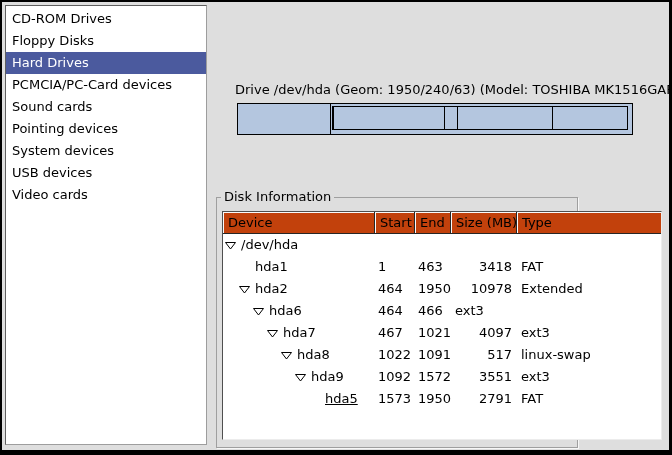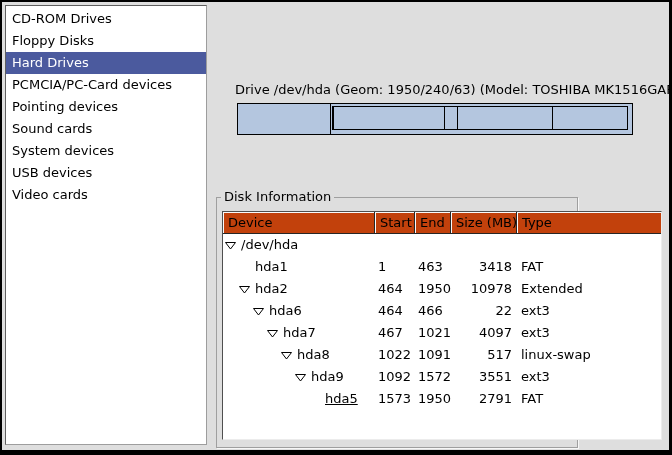--- a/index.html
+++ b/index.html
@@ -136,22 +136,22 @@
 </head>
 <body>
 
 <div class="window" style="--bg: #dedede; --sel: #4b5a9e; --part: #b4c6df;">
 
   <div class="sidebar">
       <div class="list-item">CD-ROM Drives</div>
       <div class="list-item">Floppy Disks</div>
       <div class="list-item selected">Hard Drives</div>
       <div class="list-item">PCMCIA/PC-Card devices</div>
+      <div class="list-item">Sound cards</div>
       <div class="list-item">Pointing devices</div>
-      <div class="list-item">Sound cards</div>
       <div class="list-item">System devices</div>
       <div class="list-item">USB devices</div>
       <div class="list-item">Video cards</div>
     </div>
 
   <div class="drive-label">Drive /dev/hda (Geom: 1950/240/63) (Model: TOSHIBA MK1516GAP)</div>
 
   <div class="partition-bar">
       <div class="bar-seg primary" style="width: 23.7436%;"></div>
       <div class="bar-seg extended" style="width: 76.2564%;">
@@ -216,21 +216,20 @@
             <div class="td dev" style="padding-left: 30px;">
               <div class="exp">
                 <svg width="11" height="9" viewBox="0 0 11 9">
                   <polygon points="0.5,1.5 10.5,1.5 5.5,8" fill="#ffffff" stroke="#000000"></polygon>
                 </svg>
               </div>
               <span>hda6</span>
             </div>
             <div class="td start">464</div>
             <div class="td end">466</div>
-            <div class="td size">22</div>
             <div class="td type">ext3</div>
           </div>
           <div class="tr">
             <div class="td dev" style="padding-left: 44px;">
               <div class="exp">
                 <svg width="11" height="9" viewBox="0 0 11 9">
                   <polygon points="0.5,1.5 10.5,1.5 5.5,8" fill="#ffffff" stroke="#000000"></polygon>
                 </svg>
               </div>
               <span>hda7</span>

